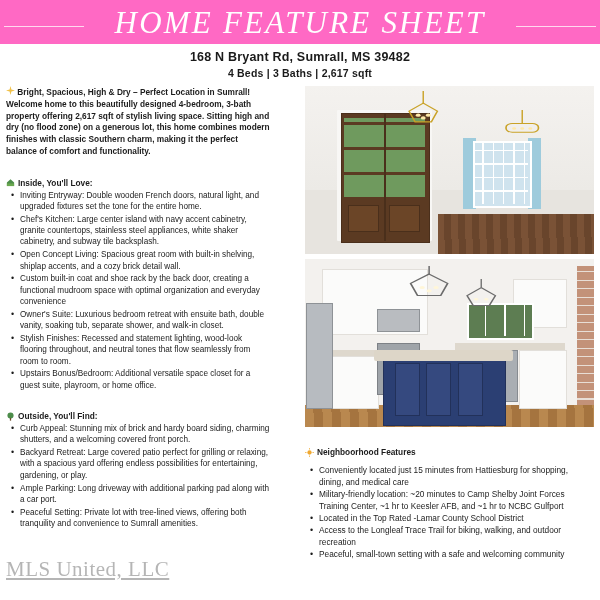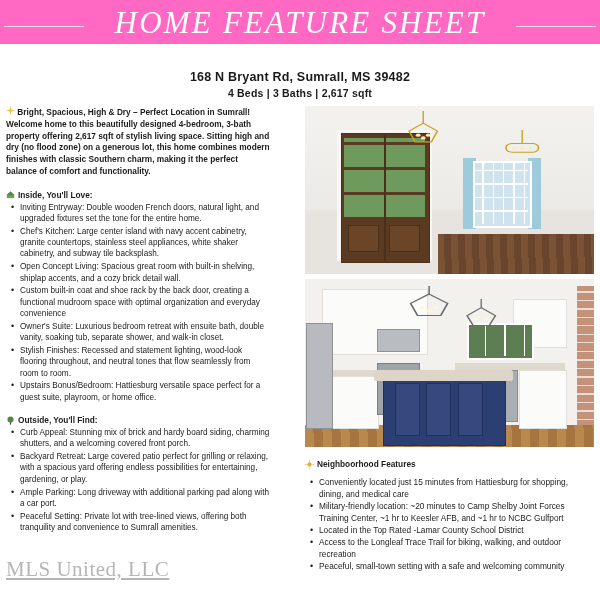--- a/index.html
+++ b/index.html
@@ -32,41 +32,40 @@
   }
   .rule{
     position:absolute;top:26px;height:1px;background:#ffd9ef;
   }
   .rule-left{left:4px;width:80px;}
   .rule-right{right:4px;width:80px;}
 
   .address-block{
     text-align:center;
     padding-top:6px;
-    margin-top:20px;
   }
   .address-line{
     font-size:12.5px;font-weight:bold;color:#1a1a1a;letter-spacing:.2px;
   }
   .specs-line{
     font-size:10.5px;font-weight:bold;color:#1a1a1a;margin-top:3px;letter-spacing:.2px;
   }
 
   
   .columns{display:flex;margin-top:7px;gap:24px;}
   .col-left{width:300px;padding:0 6px 0 6px;box-sizing:border-box;}
   .col-right{width:300px;padding:0 6px 0 4px;box-sizing:border-box;}
 
   .intro{
     font-size:8.3px;line-height:1.42;color:#1c1c1c;font-weight:bold;
   }
 
   .section-head{
     font-size:8.3px;font-weight:bold;color:#1c1c1c;
-    margin-top:12px;margin-bottom:2px;
+    margin-top:20px;margin-bottom:2px;
     display:flex;align-items:center;gap:3px;
   }
   ul.feat{
     margin:0;padding-left:14px;list-style:none;
   }
   ul.feat li{
     font-size:8.2px;line-height:1.38;color:#1c1c1c;
     margin-bottom:1.5px;position:relative;
   }
   ul.feat li:before{
@@ -183,21 +182,21 @@
         </span>
         <span>Inside, You'll Love:</span>
       </div>
       <ul class="feat">
         <li>Inviting Entryway: Double wooden French doors, natural light, and upgraded fixtures set the tone for the entire home.</li>
         <li>Chef's Kitchen: Large center island with navy accent cabinetry, granite countertops, stainless steel appliances, white shaker cabinetry, and subway tile backsplash.</li>
         <li>Open Concept Living: Spacious great room with built-in shelving, shiplap accents, and a cozy brick detail wall.</li>
         <li>Custom built-in coat and shoe rack by the back door, creating a functional mudroom space with optimal organization and everyday convenience</li>
         <li>Owner's Suite: Luxurious bedroom retreat with ensuite bath, double vanity, soaking tub, separate shower, and walk-in closet.</li>
         <li>Stylish Finishes: Recessed and statement lighting, wood-look flooring throughout, and neutral tones that flow seamlessly from room to room.</li>
-        <li>Upstairs Bonus/Bedroom: Hattiesburg versatile space perfect for a guest suite, playroom, or home office.</li>
+        <li>Upstairs Bonus/Bedroom: Additional versatile space closet for a guest suite, playroom, or home office.</li>
       </ul>
 
       <div class="section-head">
         <span class="ico">
           <svg width="9" height="9" viewBox="0 0 10 10">
               <circle cx="5" cy="4" r="3.4" fill="#4c8c4a"></circle>
               <rect x="4.3" y="6.6" width="1.4" height="3" fill="#6b4b2a"></rect>
             </svg>
         </span>
         <span>Outside, You'll Find:</span>

